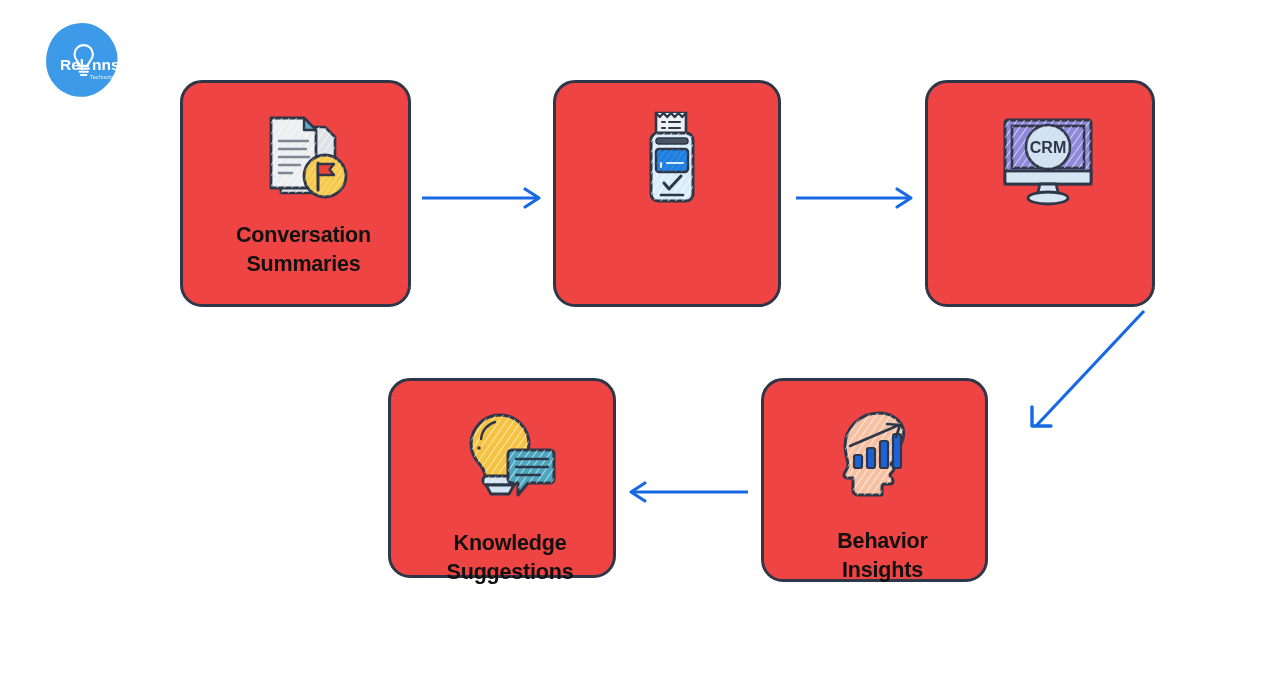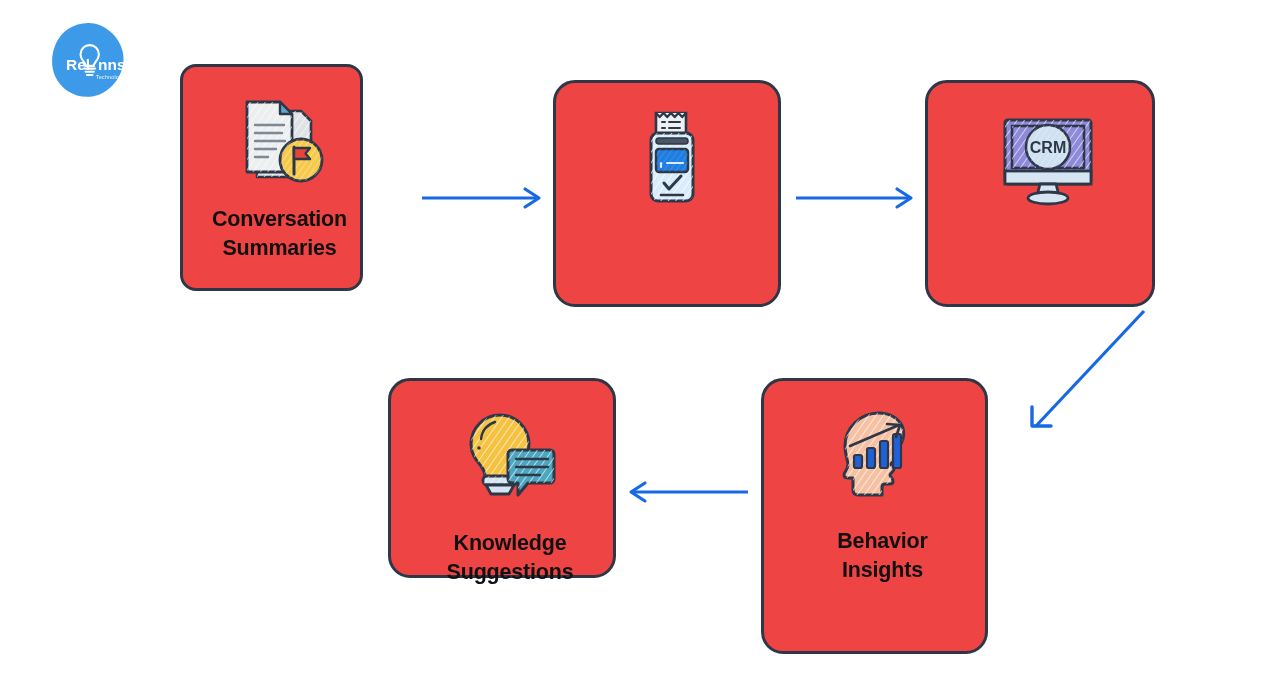--- a/index.html
+++ b/index.html
@@ -11,21 +11,21 @@
     width: 1280px;
     height: 686px;
     position: relative;
     overflow: hidden;
     font-family: "Liberation Sans", sans-serif;
   }
 
   
   #brand-logo {
     position: absolute;
-    left: 48px;
+    left: 42px;
     top: 20px;
     width: 80px;
     height: 80px;
   }
 
   
   .flow-card {
     position: absolute;
     box-sizing: border-box;
     background: #ef4444;
@@ -50,25 +50,25 @@
     text-align: center;
     font-size: 21.5px;
     font-weight: bold;
     line-height: 29px;
     color: #111111;
     letter-spacing: -0.2px;
     white-space: pre-line;
   }
 
   
-  #card-conversation-summaries { left: 180px; top: 64px;  width: 183px; height: 227px; border-radius: 16px; }
+  #card-conversation-summaries { left: 180px; top: 80px;  width: 231px; height: 227px; }
   #card-auto-ticket           { left: 553px; top: 80px;  width: 228px; height: 227px; }
   #card-crm-integration       { left: 925px; top: 80px;  width: 230px; height: 227px; }
   #card-knowledge-suggestions { left: 388px; top: 378px; width: 228px; height: 200px; }
-  #card-behavior-insights     { left: 761px; top: 378px; width: 227px; height: 276px; }
+  #card-behavior-insights     { left: 761px; top: 378px; width: 227px; height: 204px; }
 
   
   #card-crm-integration .card-label { margin-top: 20px; }
   #card-behavior-insights .card-label { margin-top: 14px; }
   #card-knowledge-suggestions .card-label { margin-top: 16px; }
 
   
   .flow-arrow {
     position: absolute;
     overflow: visible;

